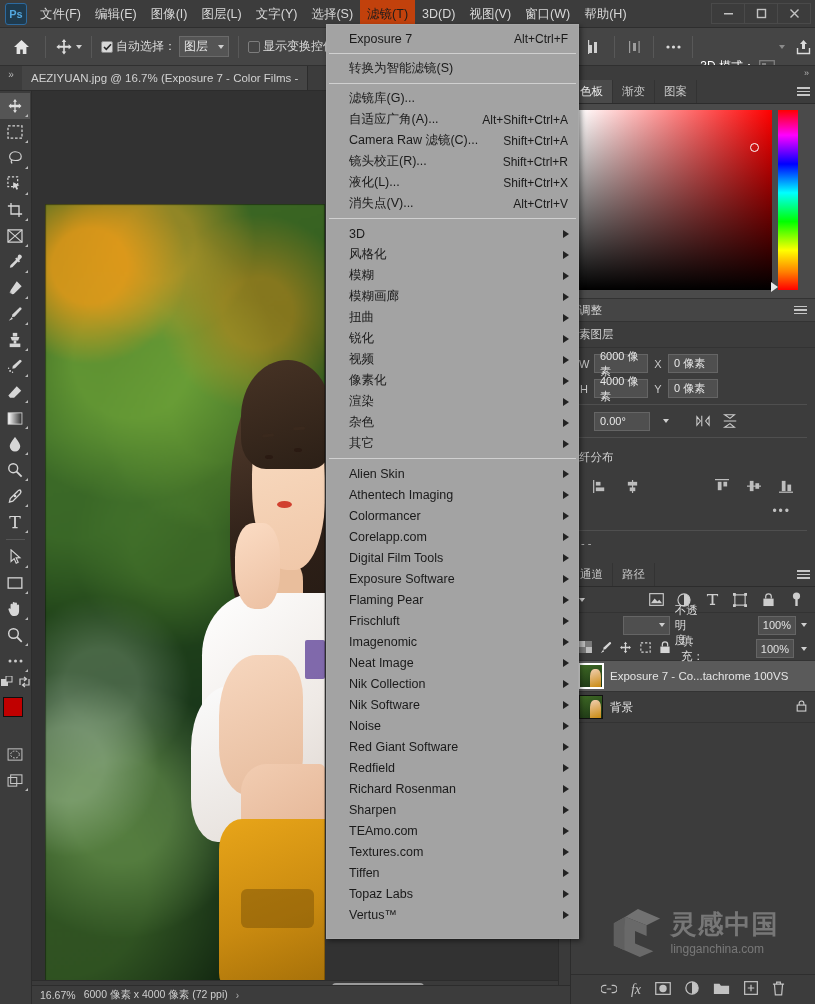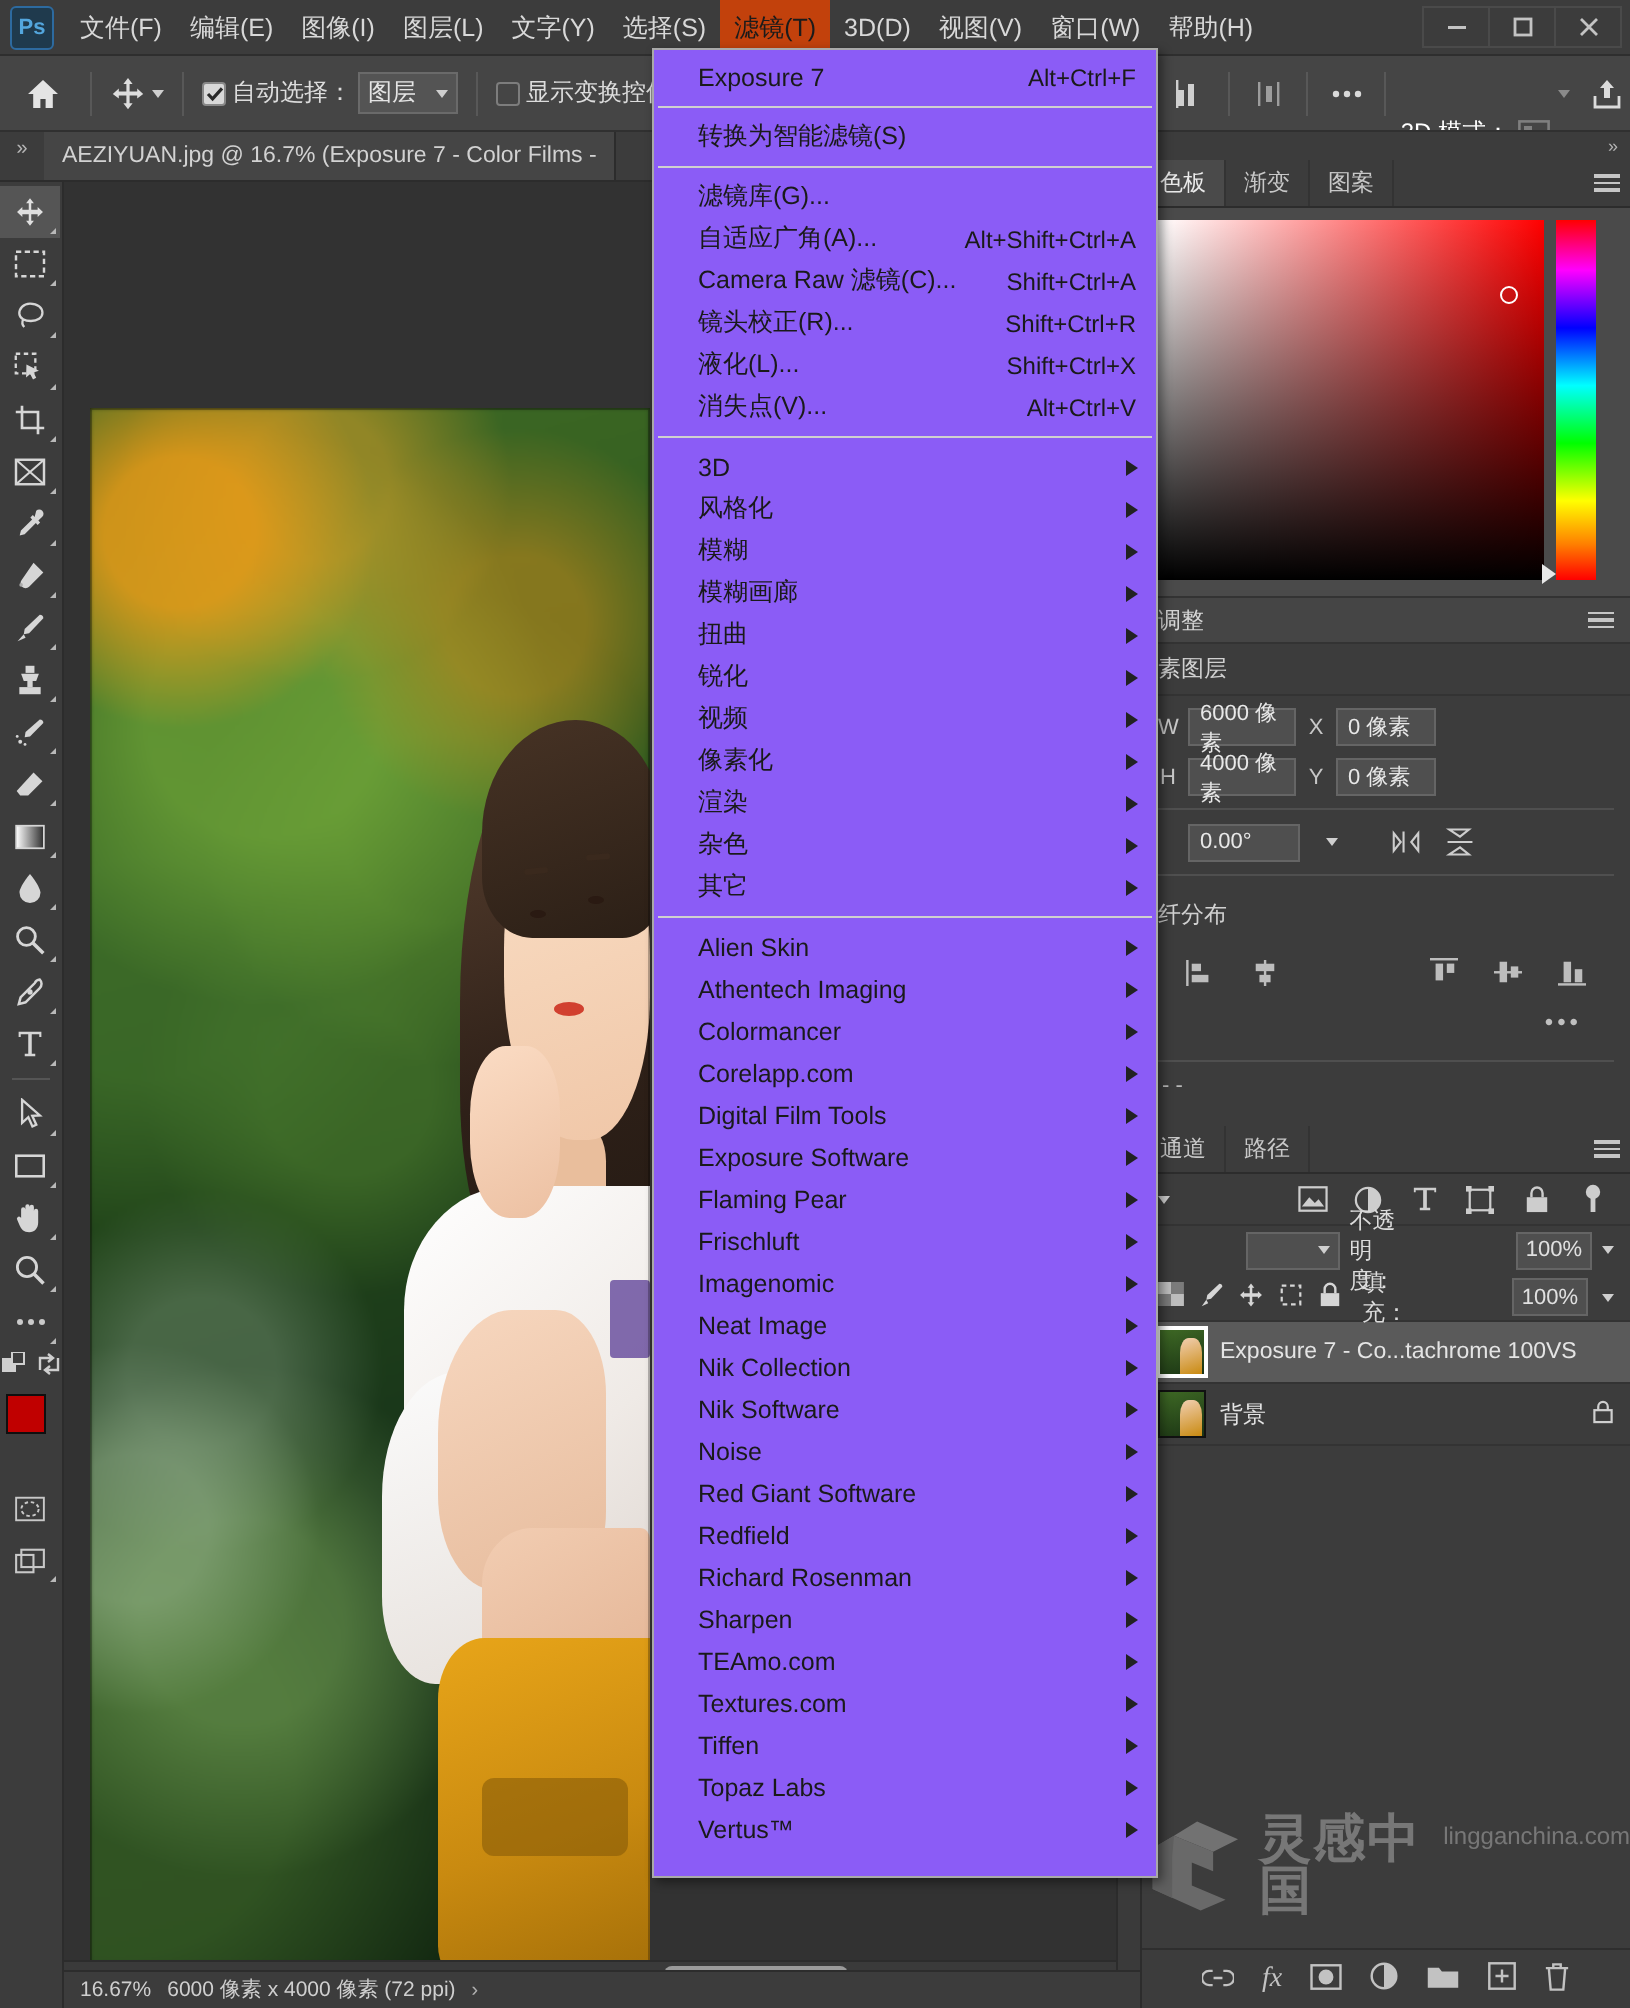--- a/index.html
+++ b/index.html
@@ -254,36 +254,36 @@
   .layer-thumb .p{ position:absolute; right:1px; bottom:0; width:11px; height:18px;
     background:linear-gradient(160deg,#f1cfb2,#c98a10); border-radius:40% 40% 0 0; }
   .layer-sel-ring{ outline:2px solid #ffffff; outline-offset:-1px; }
 
   .watermark{
     position:absolute; left:0; right:0; bottom:30px; height:82px;
     display:flex; align-items:center; justify-content:center; gap:7px; opacity:.42;
     pointer-events:none;
   }
   .wm-mark{ width:56px; height:52px; }
-  .wm-text{ display:flex; flex-direction:row; line-height:1; }
+  .wm-text{ display:flex; flex-direction:column; line-height:1; }
   .wm-cn{ font-size:26px; font-weight:bold; color:#c9c9c9; letter-spacing:1px;
     font-family:"DejaVu Sans",sans-serif; }
   .wm-en{ font-size:15px; font-style:italic; font-weight:bold; color:#c9c9c9; margin-top:3px;}
   .wm-en span{ font-style:normal; font-weight:normal; font-size:12px; }
 
   .layers-footer{
     position:absolute; left:0; right:0; bottom:0; height:30px; background:#3c3c3c;
     border-top:1px solid #2e2e2e; display:flex; align-items:center; justify-content:center; gap:14px;
     color:#c6c6c6;
   }
 
   
   .dropdown{
     position:absolute; left:326px; top:24px; width:253px; height:915px;
-    background:#8b5cf6; border:1px solid #a9a9a9;
+    background:#a3a3a3; border:1px solid #a9a9a9;
     box-shadow:2px 2px 5px rgba(0,0,0,.45);
     font-size:12.5px; color:#1a1a1a; z-index:50;
     padding:3px 0;
   }
   .dd-item{
     height:21px; display:flex; align-items:center; padding:0 10px 0 22px;
     position:relative; white-space:nowrap;
   }
   .dd-label{ flex:1; }
   .dd-accel{ color:#1a1a1a; font-size:12px; margin-left:18px; }

